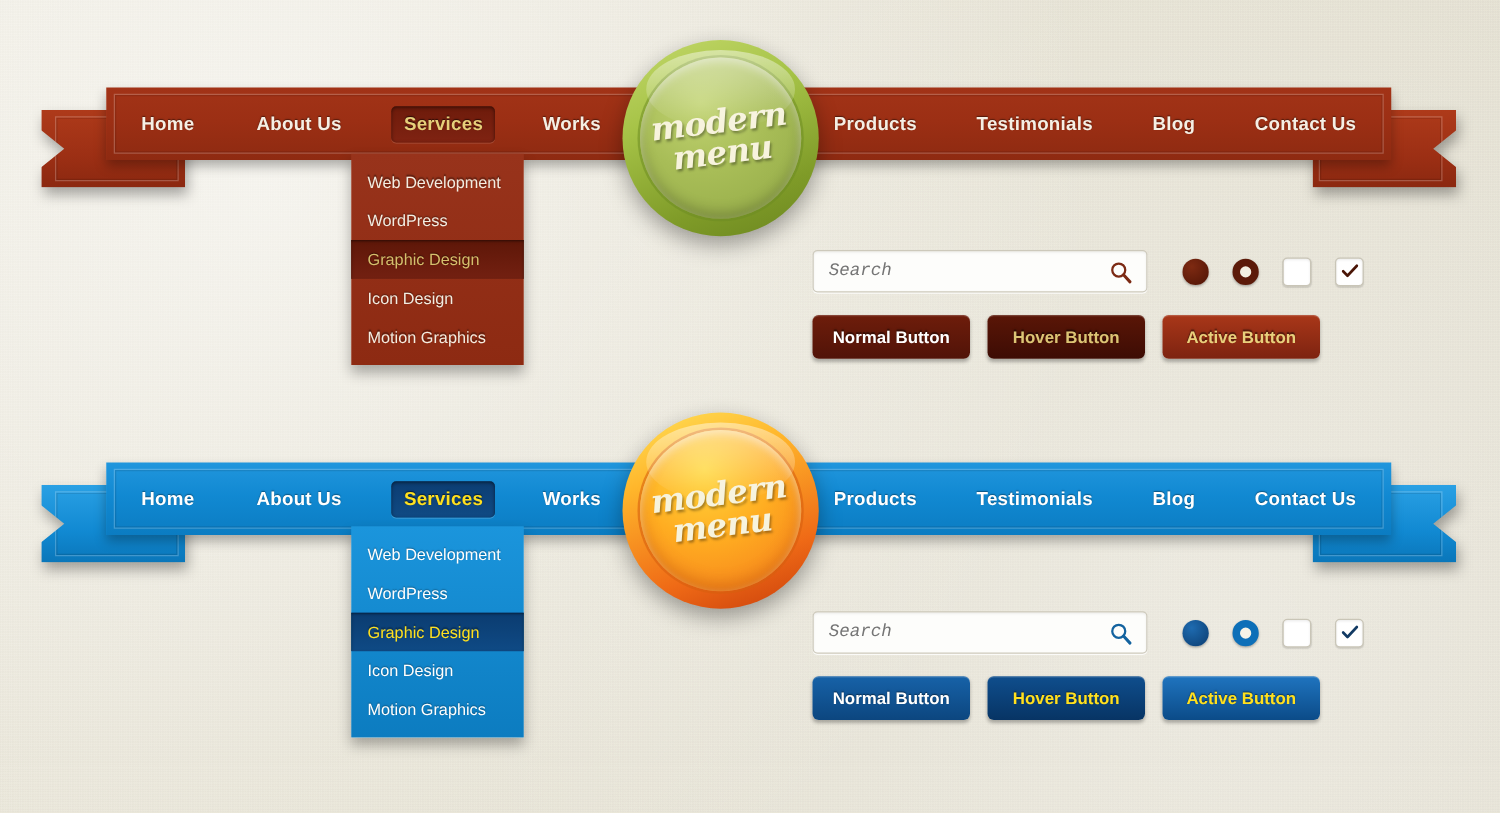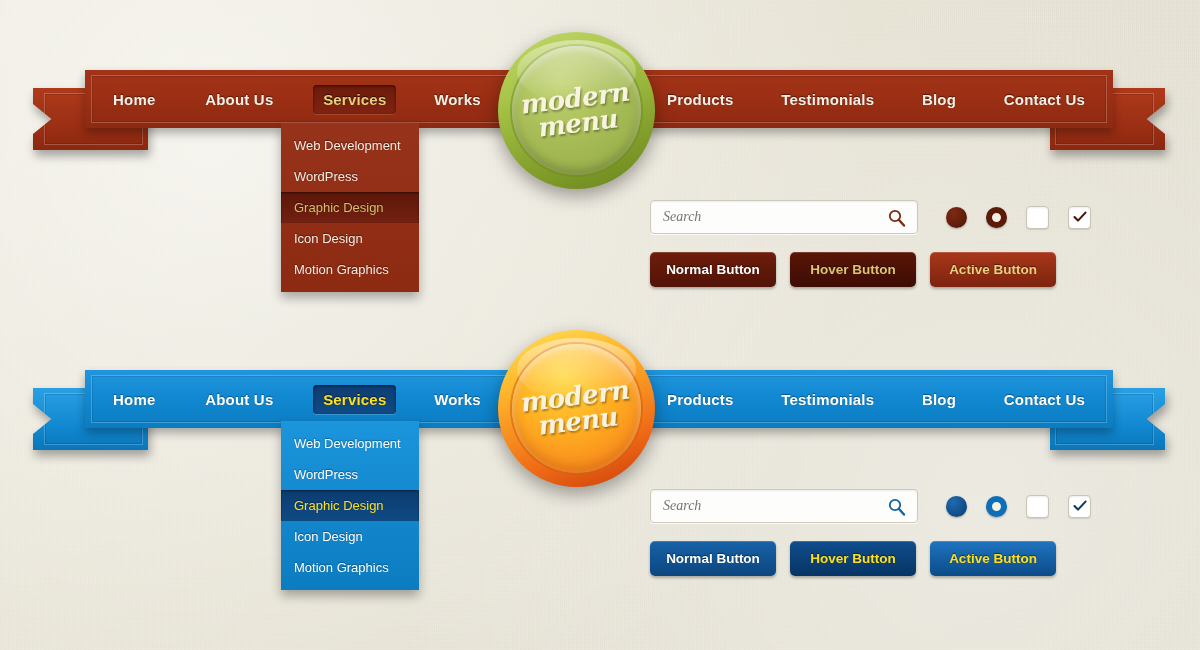--- a/index.html
+++ b/index.html
@@ -191,21 +191,21 @@
     border-radius: 4px;
     box-shadow: inset 0 1px 2px rgba(0,0,0,0.07), 0 1px 0 rgba(255,255,255,0.8);
     display: flex;
     align-items: center;
     box-sizing: border-box;
   }
   .search-input {
     border: 0;
     outline: 0;
     background: transparent;
-    font-family: Liberation Serif, serif;
+    font-family: Liberation Mono, monospace;
     font-style: italic;
     font-size: 14px;
     color: #9a968b;
     padding: 0 34px 0 12px;
     width: 100%;
     height: 100%;
   }
   .search-icon {
     position: absolute;
     right: 10px;

